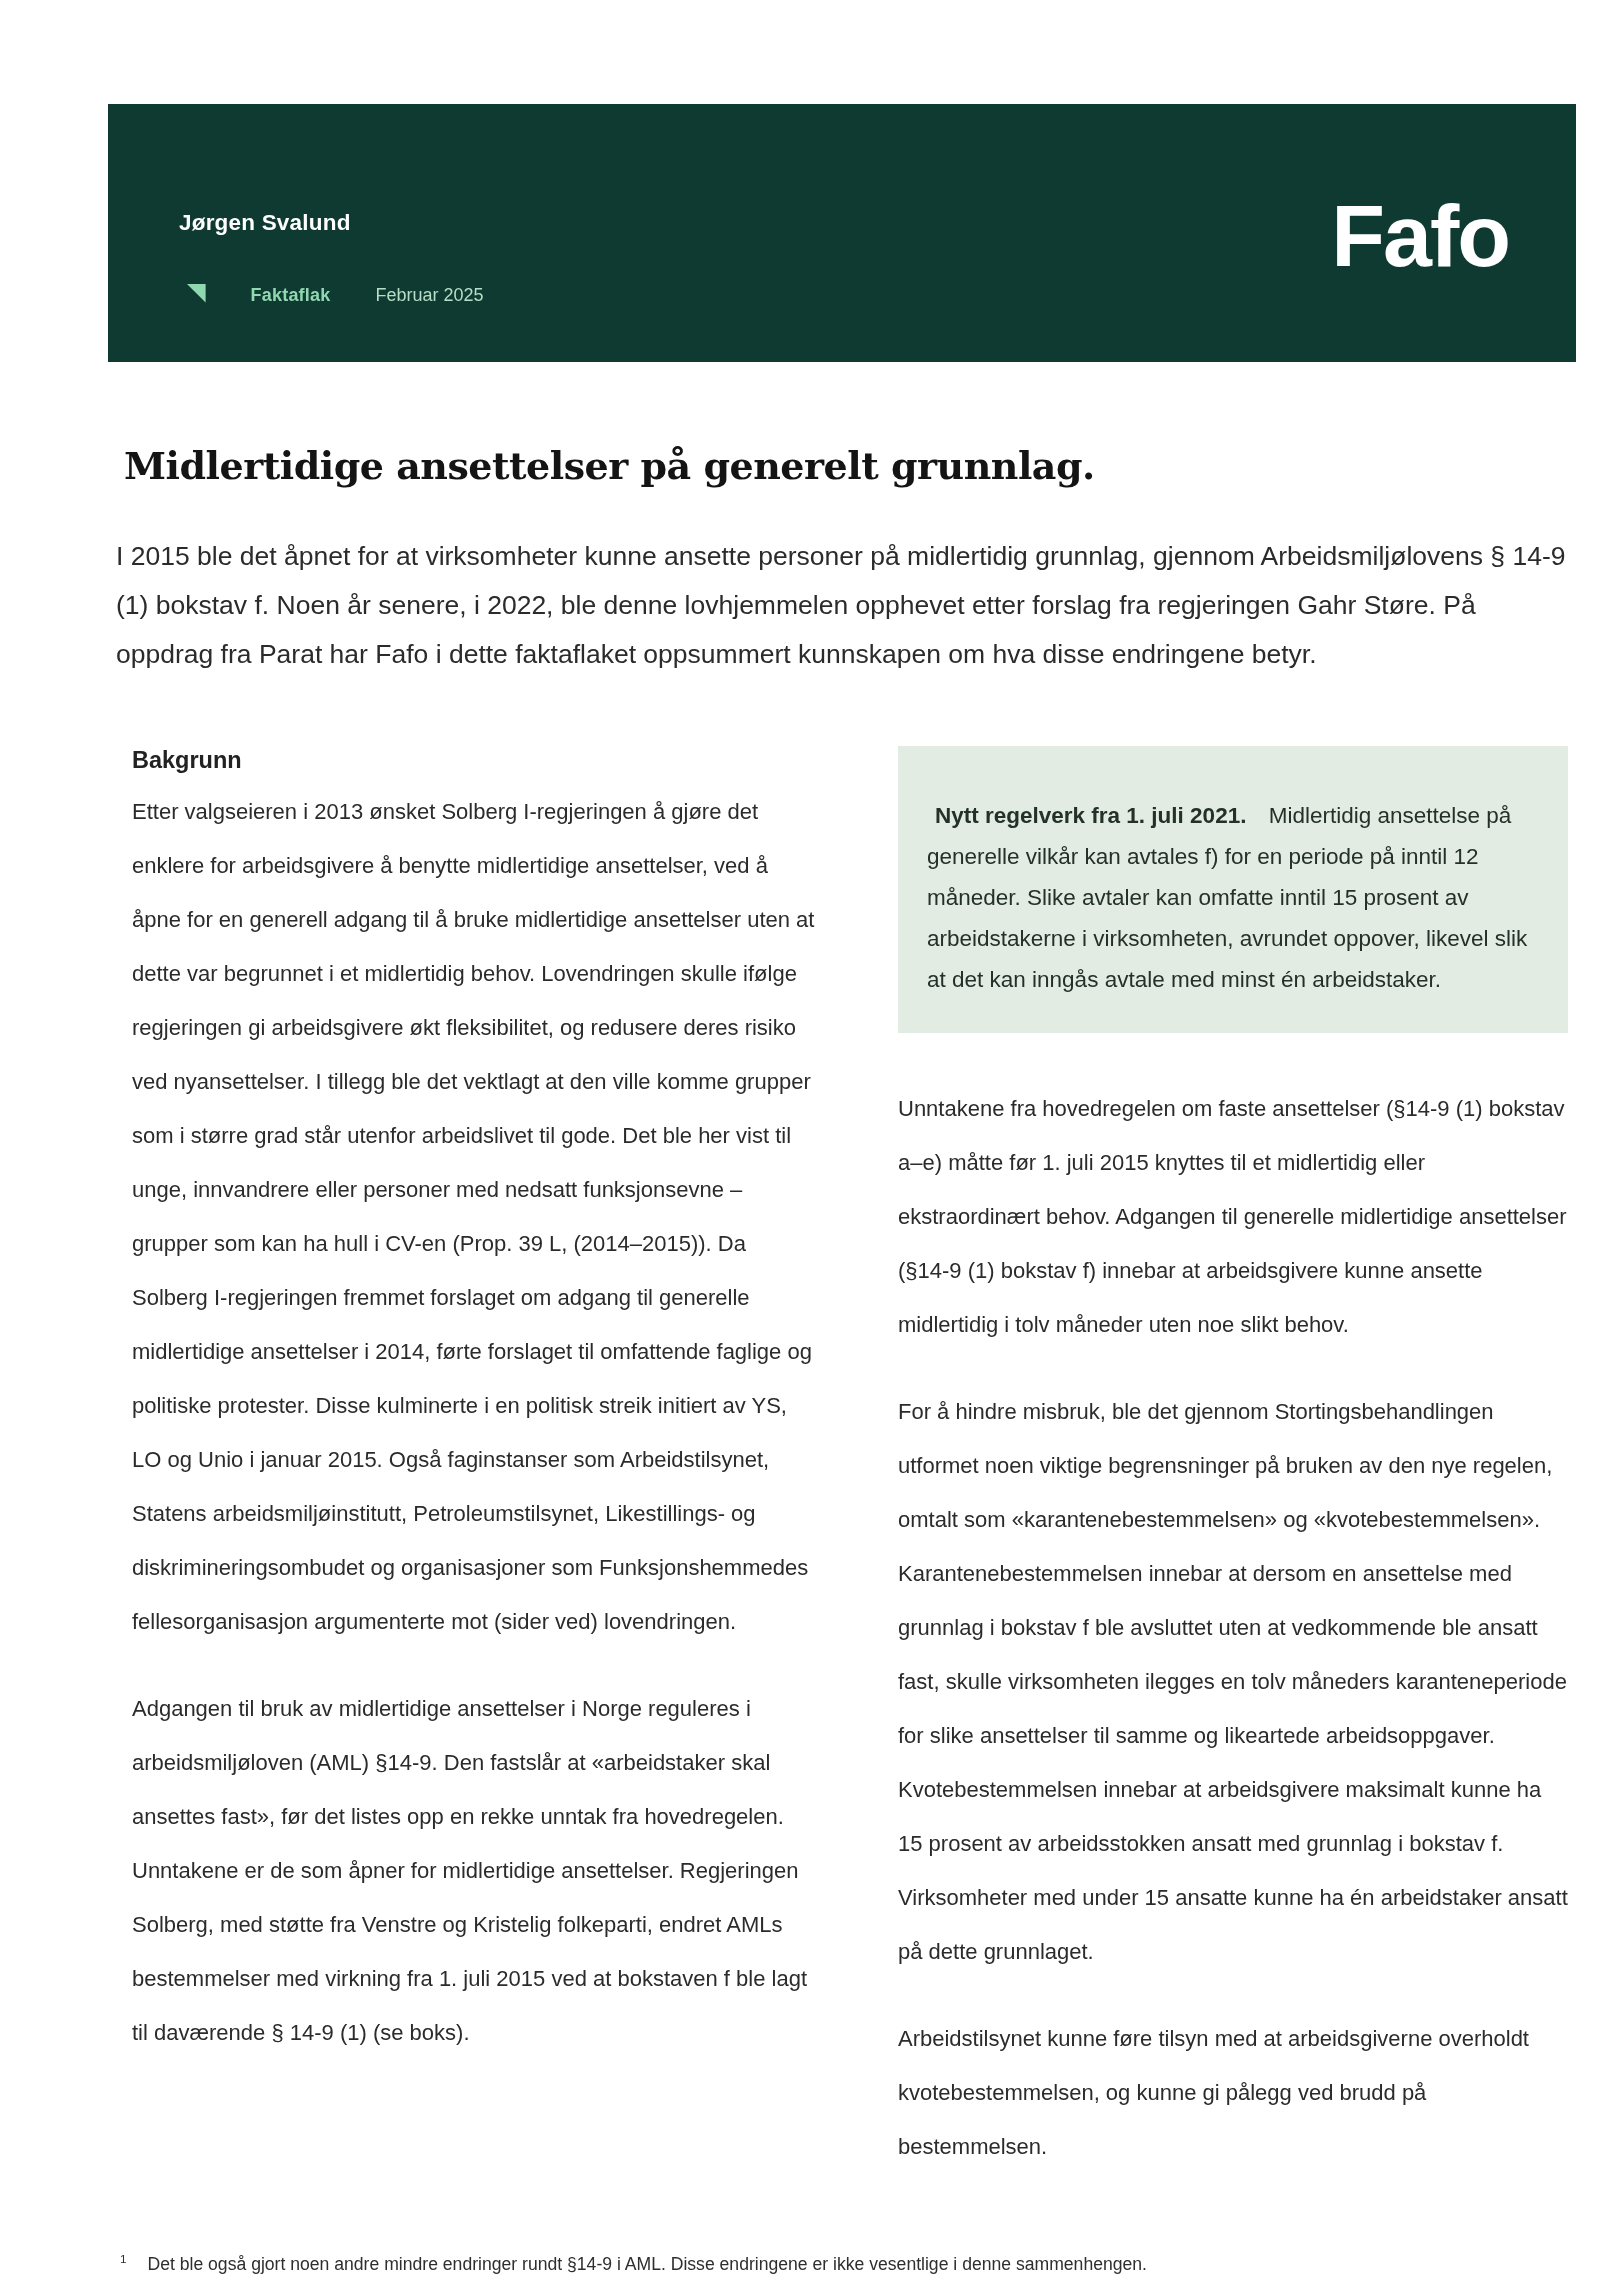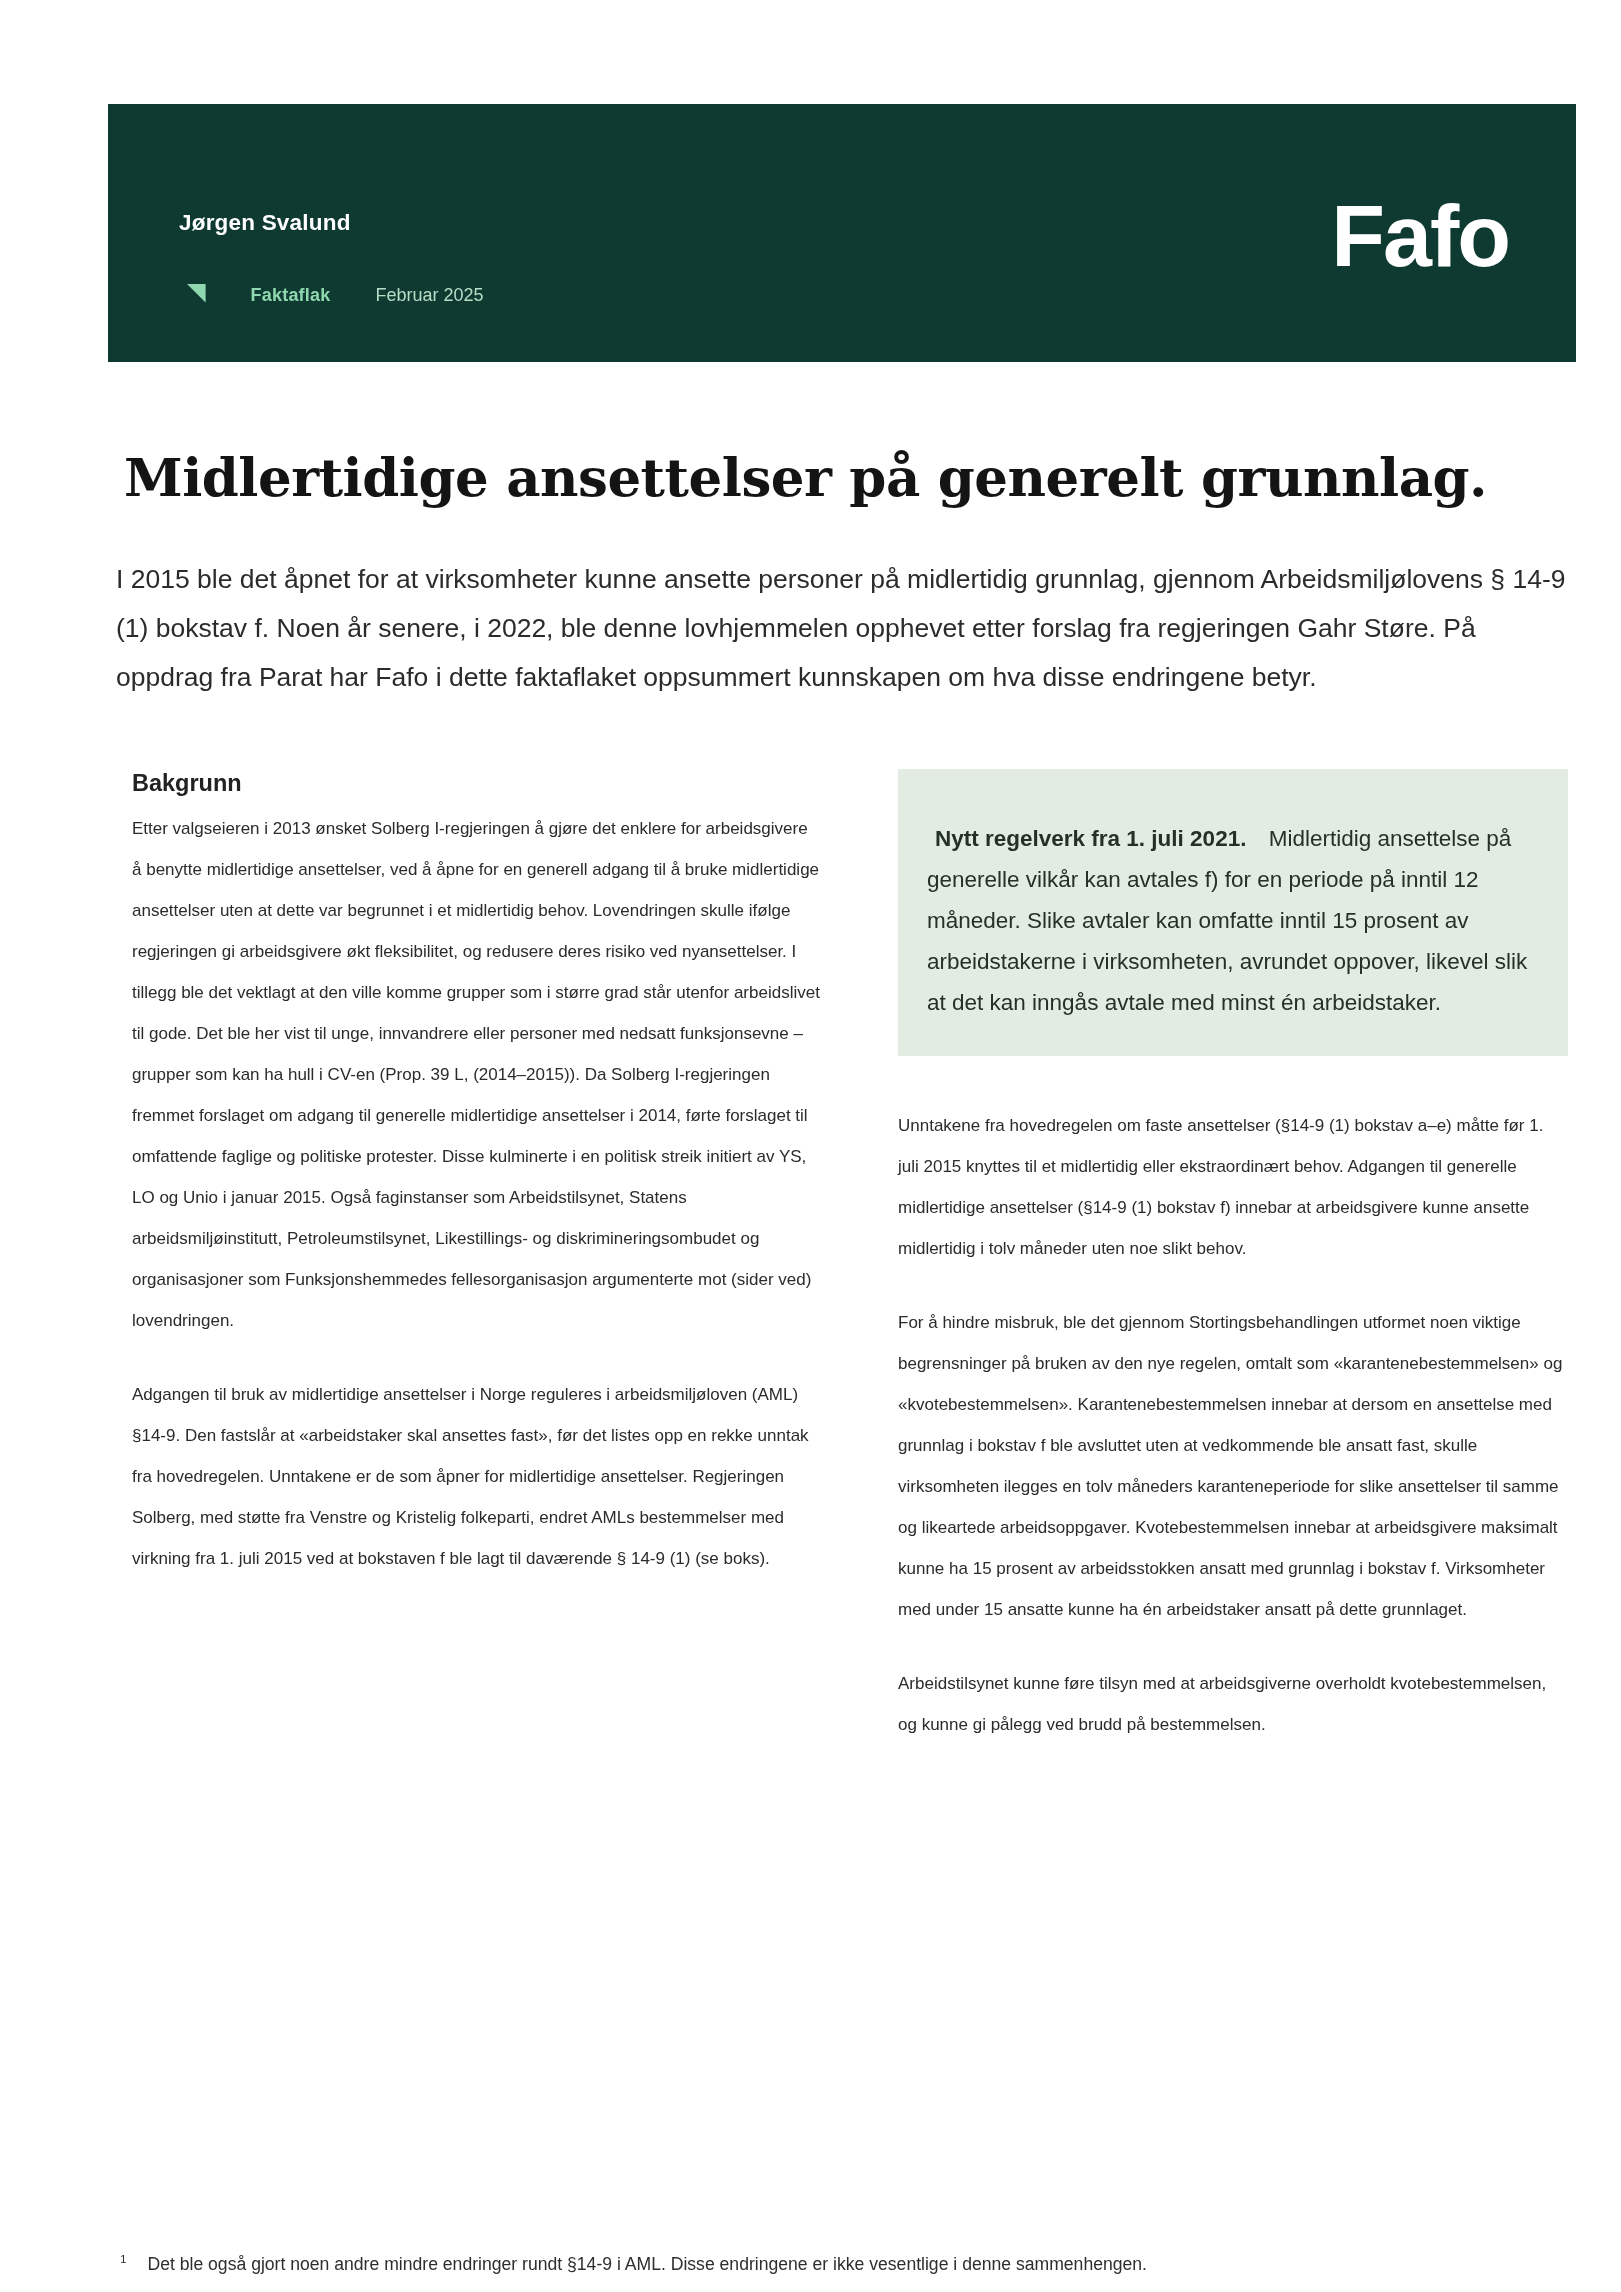--- a/index.html
+++ b/index.html
@@ -45,38 +45,38 @@
   .logo{
     position:absolute;right:59px;top:80px;
     font-size:88px;font-weight:700;color:#ffffff;
     letter-spacing:-2px;line-height:1;
   }
 
   
   .main{position:absolute;left:76px;top:397px;width:1468px;}
   .title{
     font-family:"DejaVu Serif","Liberation Serif",serif;
-    font-size:53px;line-height:1.52;font-weight:700;color:var(--title);
+    font-size:38px;line-height:1.52;font-weight:700;color:var(--title);
     letter-spacing:-0.5px;
     margin-bottom:37px;
   }
   .intro{
     font-size:26.5px;line-height:49px;color:var(--text);
     margin-bottom:51px;
   }
   .columns{
     display:grid;grid-template-columns:720px 702px;column-gap:46px;
     align-items:start;
   }
   .col h2{
     font-size:23.5px;font-weight:700;color:#222222;
     margin-bottom:9.8px;line-height:1.25;
   }
   .col p{
-    font-size:17px;line-height:41px;margin-bottom:33px;color:var(--text);
+    font-size:22px;line-height:54px;margin-bottom:33px;color:var(--text);
   }
   .factbox{
     background:var(--box_bg);
     padding:49px 33px 33px 29px;
     margin-bottom:49px;
   }
   .factbox p{
     margin:0;font-size:22.5px;line-height:41px;color:#233129;
   }
   .factbox strong{font-weight:700;}

